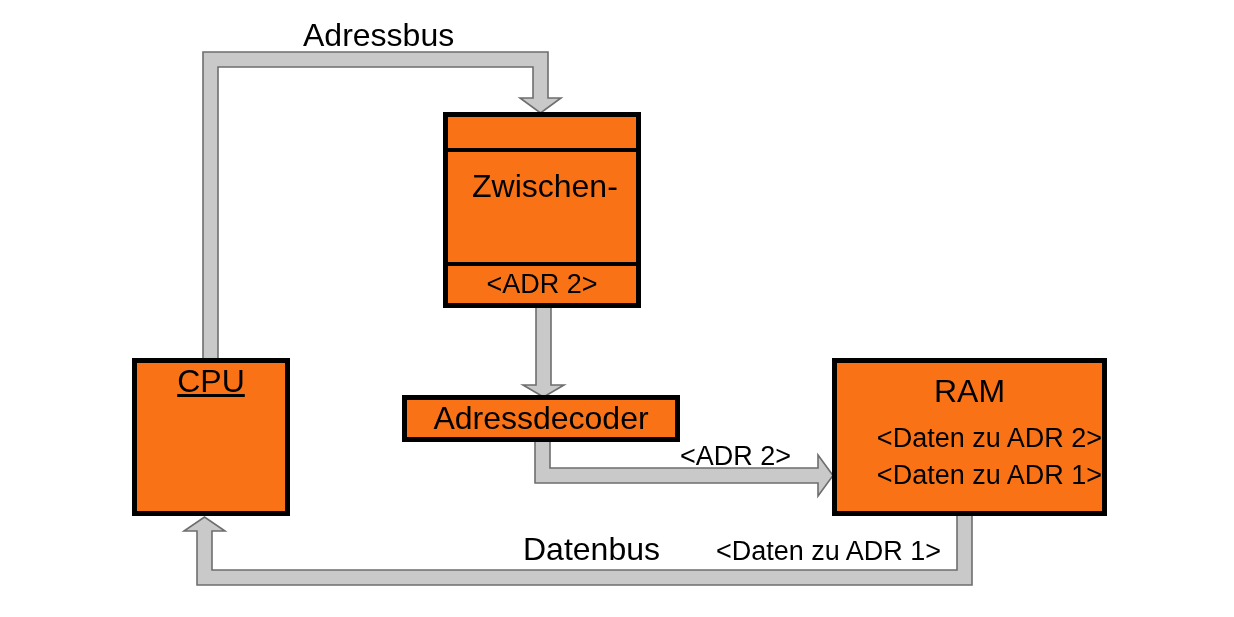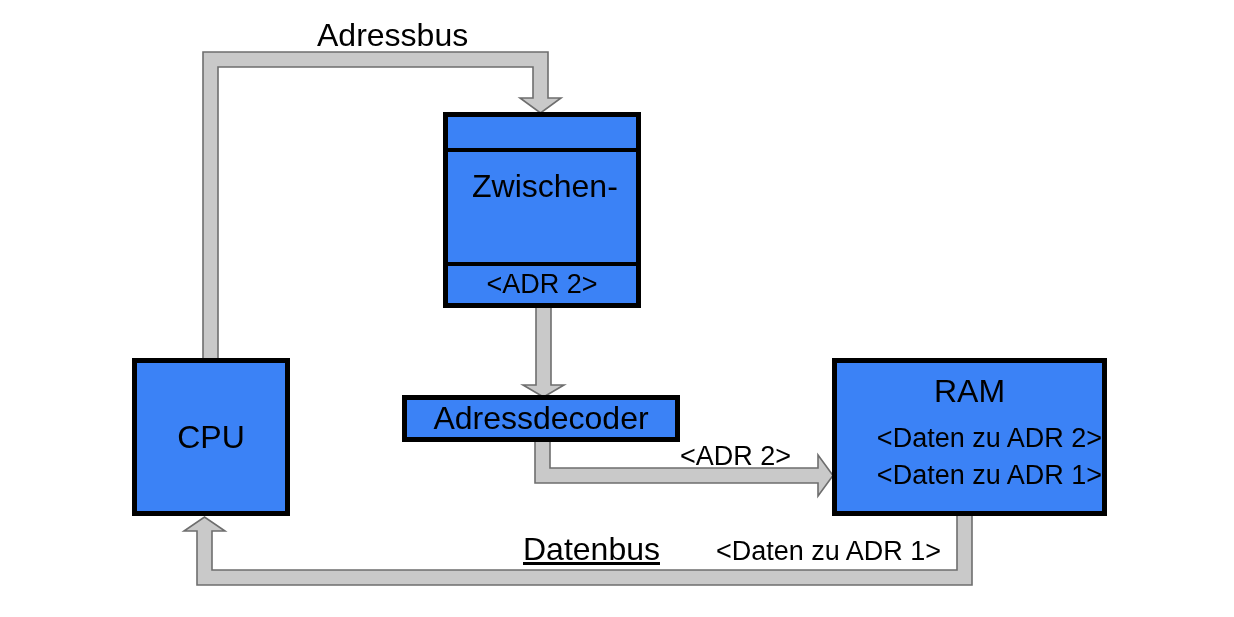--- a/index.html
+++ b/index.html
@@ -18,28 +18,29 @@
     width: 1234px; height: 617px;
   }
   .bus {
     fill: #C9C9C9;
     stroke: #6e6e6e;
     stroke-width: 1.6;
     stroke-linejoin: miter;
   }
   .box {
     position: absolute;
-    background: #3b82f6;
+    background: #f97316;
     border: 5px solid #000000;
     box-sizing: border-box;
   }
   .box-cpu {
     left: 132px; top: 358px; width: 158px; height: 158px;
-    display: flex; align-items: center; justify-content: center;
+    display: flex; justify-content: center;
     font-size: 32px;
+    text-decoration: underline;
   }
   .box-buffer {
     left: 443px; top: 112px; width: 198px; height: 196px;
     display: flex; flex-direction: column;
   }
   .buf-top { height: 31px; border-bottom: 4px solid #000; }
   .buf-mid {
     flex: 1; border-bottom: 4px solid #000;
     font-size: 32px; line-height: 40px;
     padding: 14px 0 0 24px;
@@ -54,22 +55,22 @@
     display: flex; align-items: flex-end; justify-content: center;
     font-size: 32px;
   }
   .box-ram {
     left: 832px; top: 358px; width: 275px; height: 158px;
     text-align: center; padding-top: 10px;
   }
   .ram-title { font-size: 32px; margin-bottom: 10px; }
   .ram-line  { font-size: 27px; line-height: 37px; text-align: right; }
   .flabel { position: absolute; white-space: nowrap; }
-  .lbl-adressbus { left: 303px; top: 17px;  font-size: 32px; margin-left: 14px; }
-  .lbl-datenbus  { left: 523px; top: 531px; font-size: 32px; text-decoration: underline; }
+  .lbl-adressbus { left: 303px; top: 17px;  font-size: 32px; }
+  .lbl-datenbus  { left: 523px; top: 531px; font-size: 32px; }
   .lbl-daten1    { left: 716px; top: 536px; font-size: 27px; }
   .lbl-adr2      { left: 680px; top: 441px; font-size: 27px; }
 </style>
 </head>
 <body>
 
 <div class="canvas">
 
   <svg class="bus-layer" viewBox="0 0 1234 617" xmlns="http://www.w3.org/2000/svg">
     <path class="bus" d="M203 360 L203 52 L548 52 L548 98 L561 98 L540.5 113 L520 98 L533 98 L533 67 L218 67 L218 360 Z"></path>

